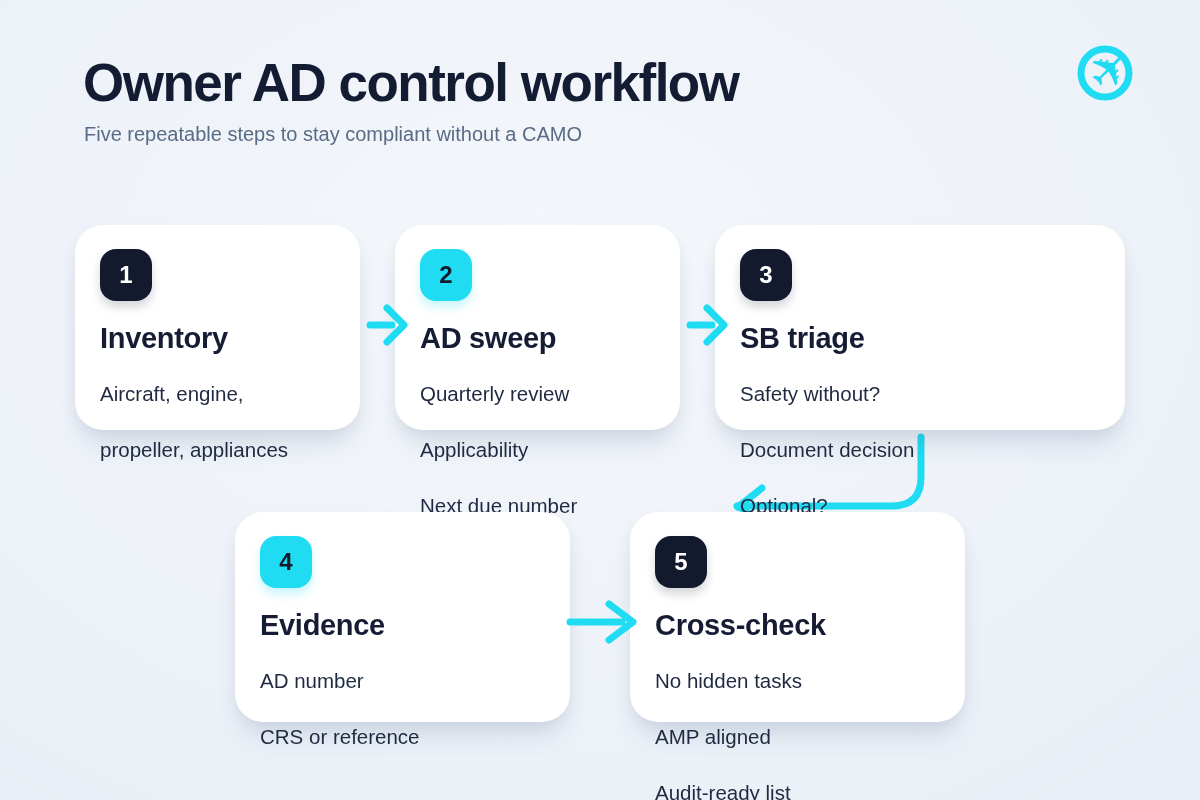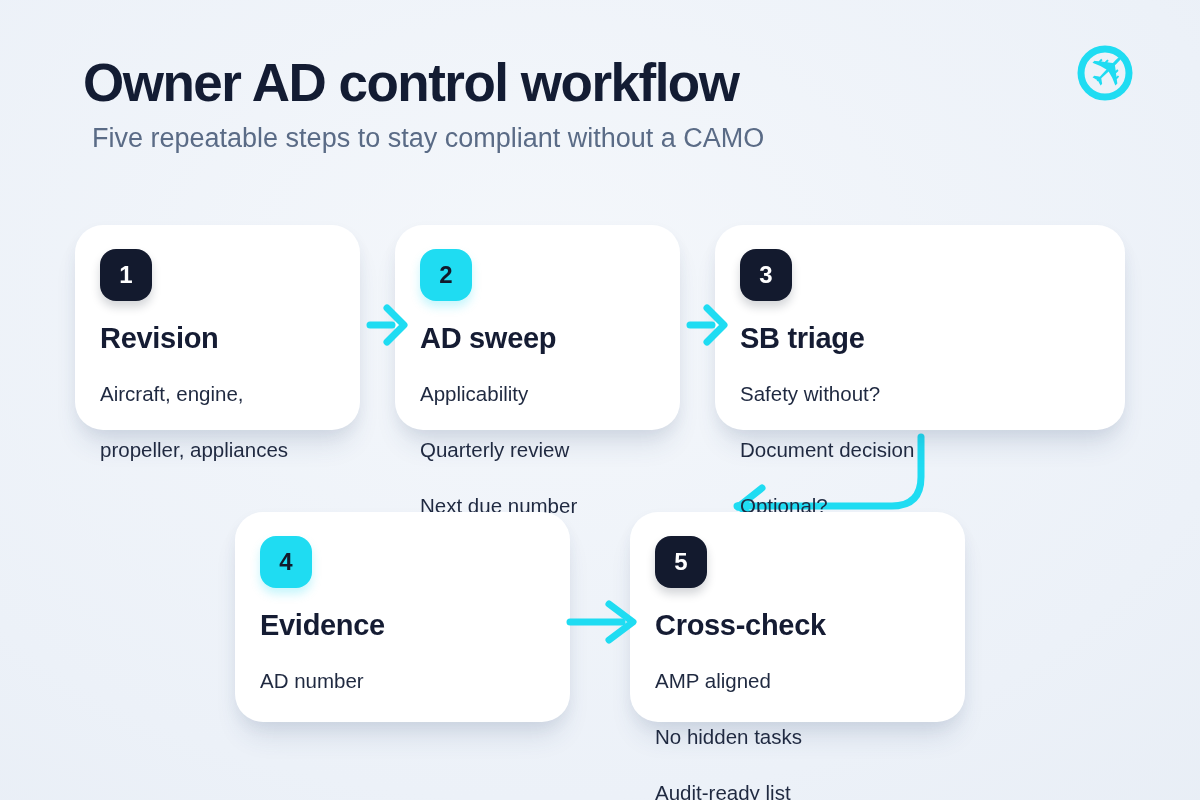--- a/index.html
+++ b/index.html
@@ -12,22 +12,22 @@
     background: radial-gradient(120% 130% at 45% 35%, #f4f7fb 0%, #ecf1f8 50%, #e2e9f2 100%);
     overflow: hidden;
   }
 
   .page-title {
     position: absolute; left: 83px; top: 52px;
     font-size: 53px; font-weight: bold; letter-spacing: -1.5px;
     color: #131c33;
   }
   .page-subtitle {
-    position: absolute; left: 92px; top: 123px;
-    font-size: 27px; color: #5a6b86;
+    position: absolute; left: 84px; top: 123px;
+    font-size: 20px; color: #5a6b86;
   }
   .logo { position: absolute; left: 1070px; top: 36px; }
 
   svg.connectors {
     position: absolute; left: 0; top: 0;
     pointer-events: none;
   }
 
   .card {
     position: absolute;
@@ -81,35 +81,35 @@
       <path d="M921 437 L921 477 Q921 506 892 506 L737 506"></path>
       <path d="M738 507 L762 488"></path>
       <path d="M738 506 L762 523"></path>
     </g>
   </svg>
 
   <div class="card c1">
     <div class="badge dark">
       <span>1</span>
     </div>
-    <div class="card-title">Revision</div>
+    <div class="card-title">Inventory</div>
     <div class="card-lines">
       <div class="line">Aircraft, engine,</div>
       <div class="line">propeller, appliances</div>
     </div>
   </div>
 
   <div class="card c2">
     <div class="badge cyan">
       <span>2</span>
     </div>
     <div class="card-title">AD sweep</div>
     <div class="card-lines">
+      <div class="line">Quarterly review</div>
       <div class="line">Applicability</div>
-      <div class="line">Quarterly review</div>
       <div class="line">Next due number</div>
     </div>
   </div>
 
   <div class="card c3">
     <div class="badge dark">
       <span>3</span>
     </div>
     <div class="card-title">SB triage</div>
     <div class="card-lines">
@@ -119,31 +119,32 @@
     </div>
   </div>
 
   <div class="card c4">
     <div class="badge cyan">
       <span>4</span>
     </div>
     <div class="card-title">Evidence</div>
     <div class="card-lines">
       <div class="line">AD number</div>
+      <div class="line">CRS or reference</div>
     </div>
   </div>
 
   <div class="card c5">
     <div class="badge dark">
       <span>5</span>
     </div>
     <div class="card-title">Cross-check</div>
     <div class="card-lines">
+      <div class="line">No hidden tasks</div>
       <div class="line">AMP aligned</div>
-      <div class="line">No hidden tasks</div>
       <div class="line">Audit-ready list</div>
     </div>
   </div>
 
   <svg class="connectors" width="1200" height="800" viewBox="0 0 1200 800">
     <g stroke="#1fdcf2" stroke-width="7" fill="none" stroke-linecap="round" stroke-linejoin="round">
       <g>
         <path d="M370 325 L392 325"></path>
         <path d="M387 308 L404 325 L387 342"></path>
       </g>

